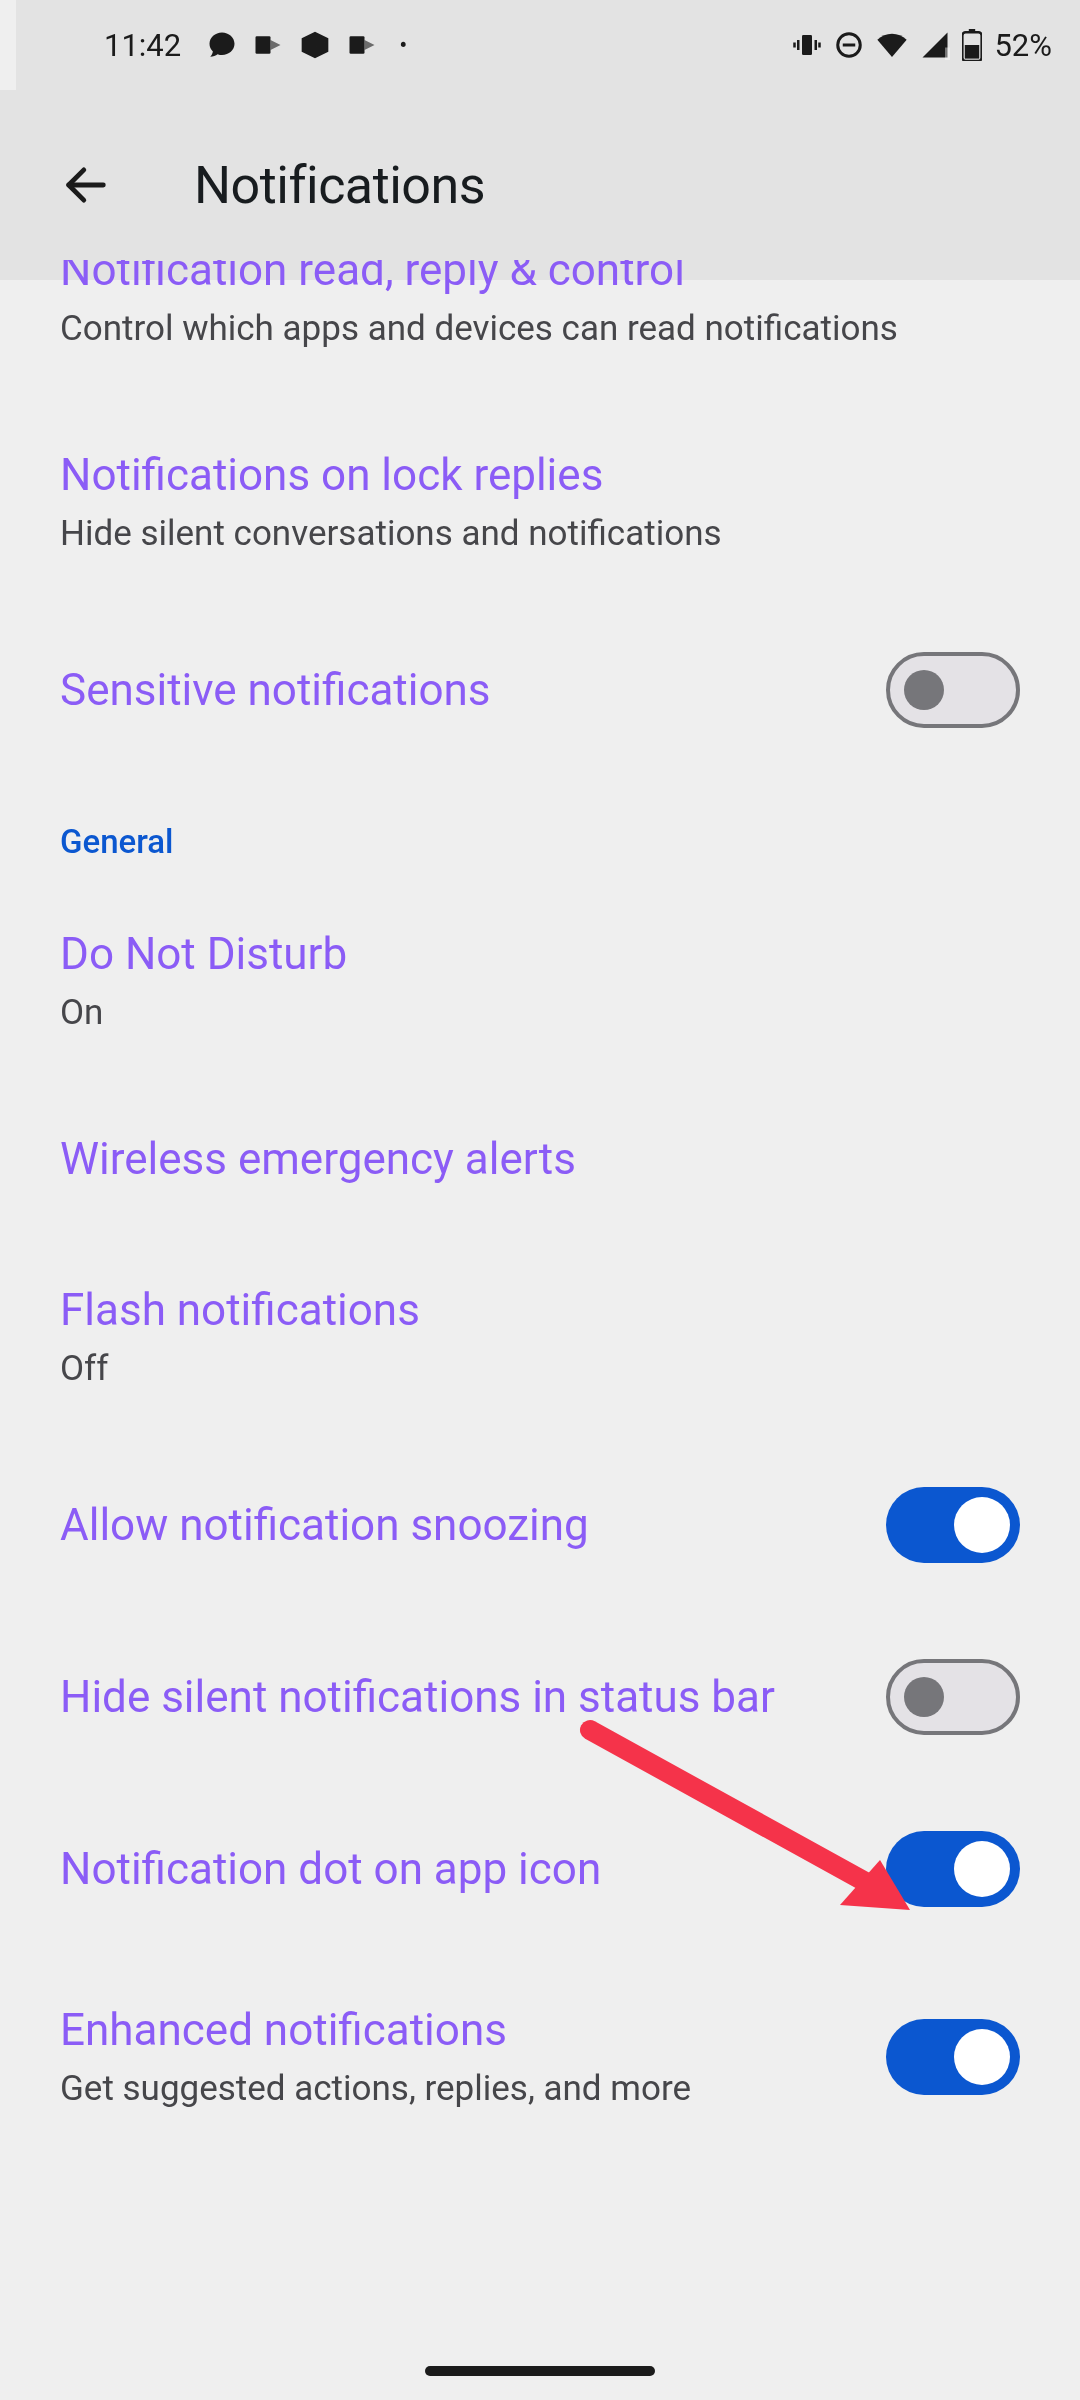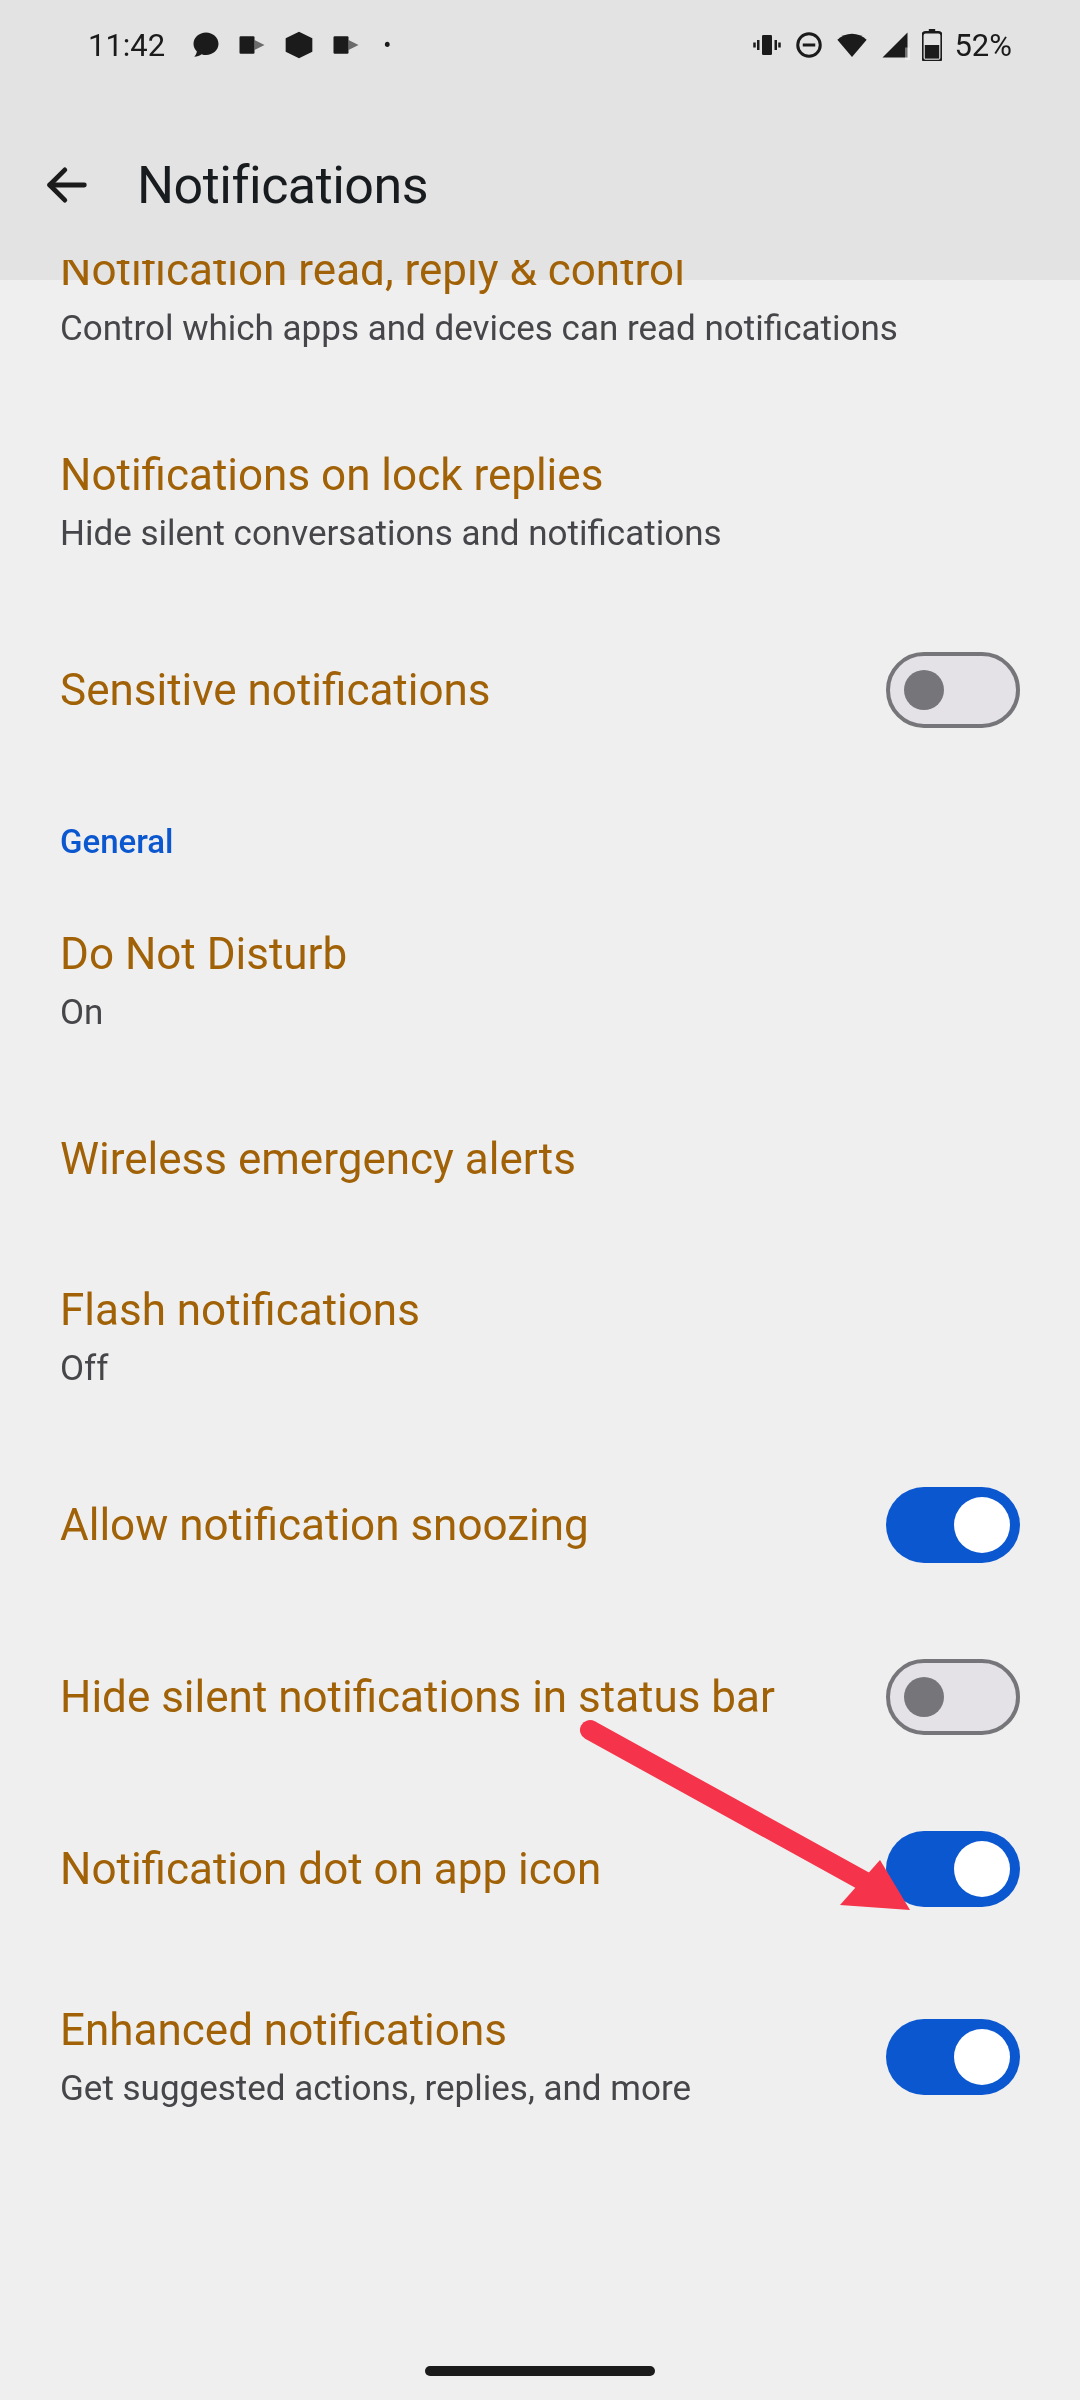--- a/index.html
+++ b/index.html
@@ -14,24 +14,25 @@
       height: 2400px;
       background: #efefef;
       position: relative;
       overflow: hidden;
     }
     .status-bar {
       height: 90px;
       display: flex;
       align-items: center;
       justify-content: space-between;
-      padding: 0 68px 0 88px;
+      padding: 0 28px 0 88px;
       font-size: 31px;
       color: #1b1b1b;
       background: #e3e3e3;
+      margin-left: 16px;
     }
     .status-left {
       display: flex;
       align-items: center;
       gap: 16px;
     }
     .status-right {
       display: flex;
       align-items: center;
       gap: 12px;
@@ -42,22 +43,22 @@
     }
     .status-icon {
       display: inline-flex;
       align-items: center;
       justify-content: center;
     }
     .app-bar {
       height: 190px;
       display: flex;
       align-items: center;
-      padding: 0 39px;
-      gap: 42px;
+      padding: 0 58px;
+      gap: 80px;
       background: #e3e3e3;
     }
     .back-btn {
       width: 56px;
       height: 56px;
       display: inline-flex;
       align-items: center;
       justify-content: center;
     }
     .app-title {
@@ -88,21 +89,21 @@
       display: flex;
       align-items: center;
       justify-content: space-between;
       gap: 40px;
     }
     .setting-text {
       flex: 1;
     }
     .setting-title {
       font-size: 44px;
-      color: #a16207;
+      color: #8b5cf6;
       font-weight: 400;
       line-height: 1.25;
     }
     .setting-subtitle {
       font-size: 35px;
       color: #46464a;
       margin-top: 8px;
       line-height: 1.3;
     }
     .section-header {

